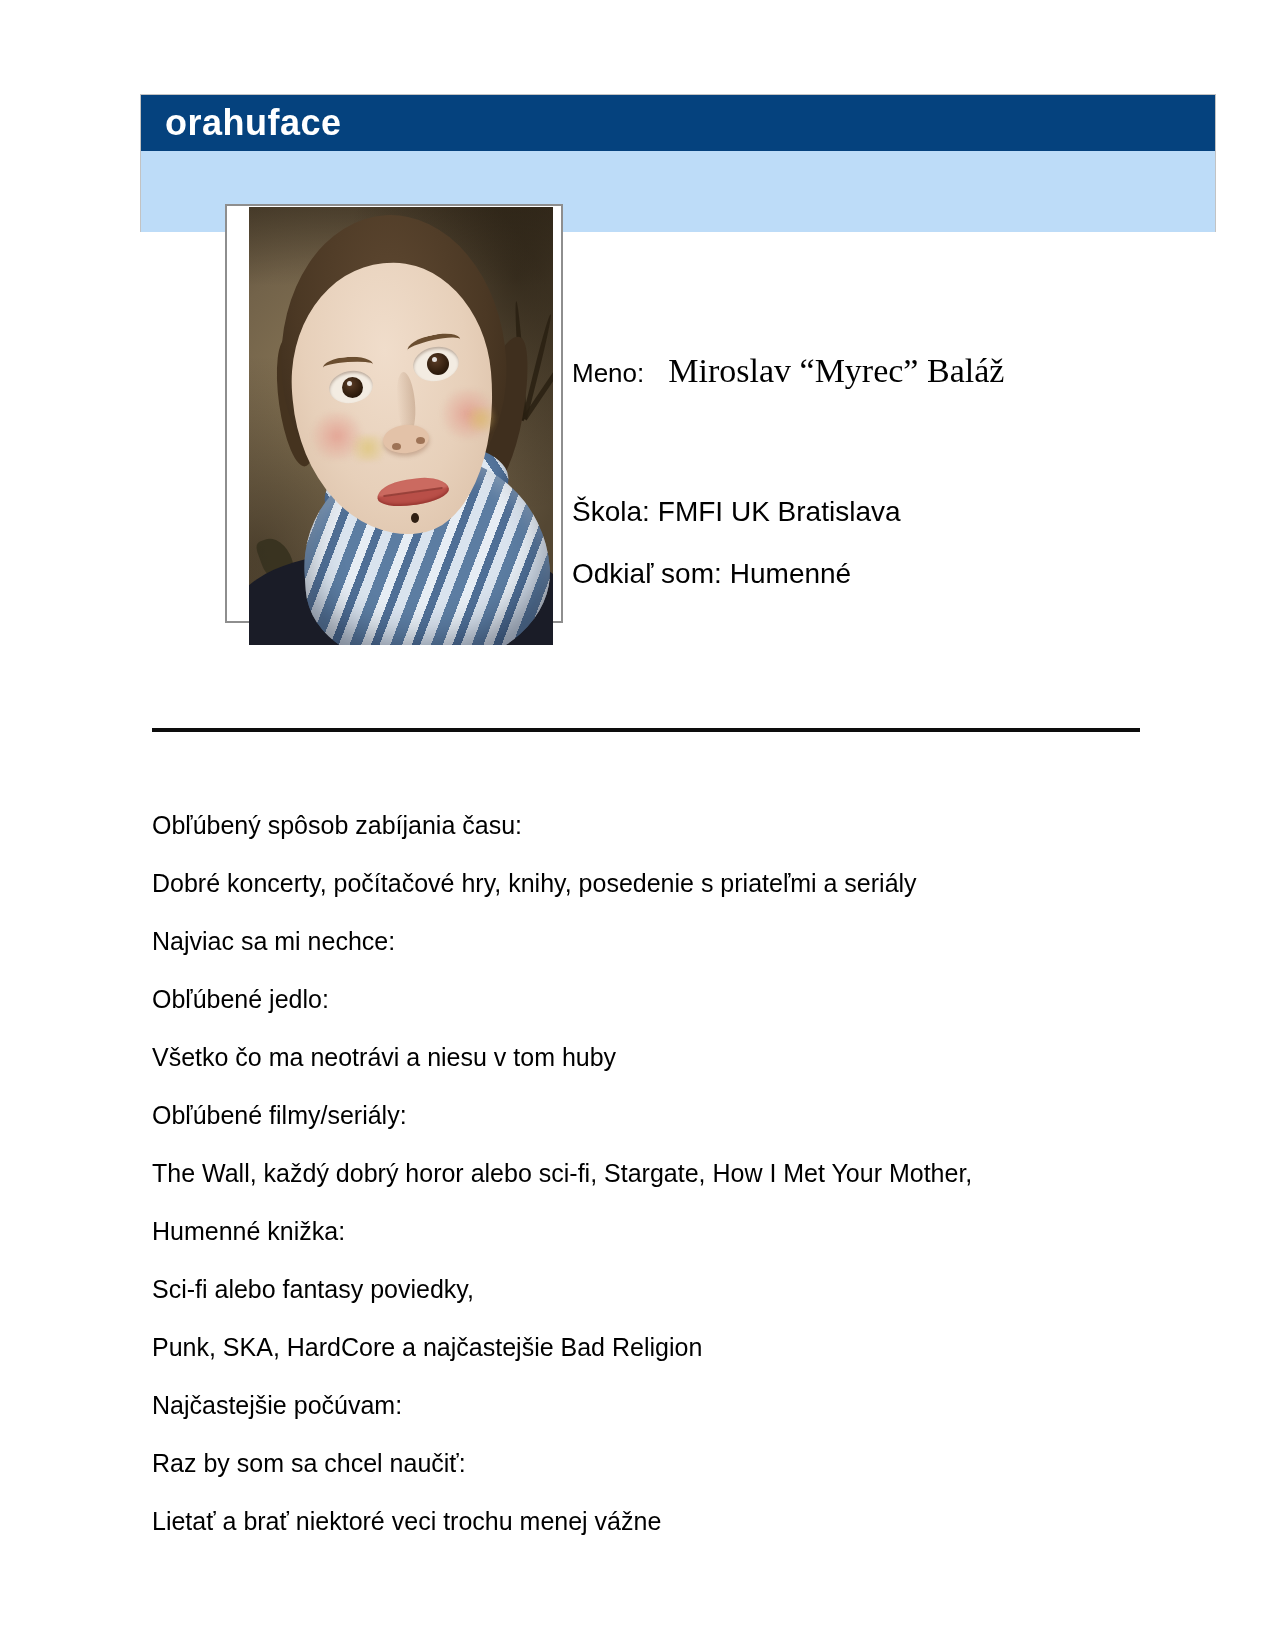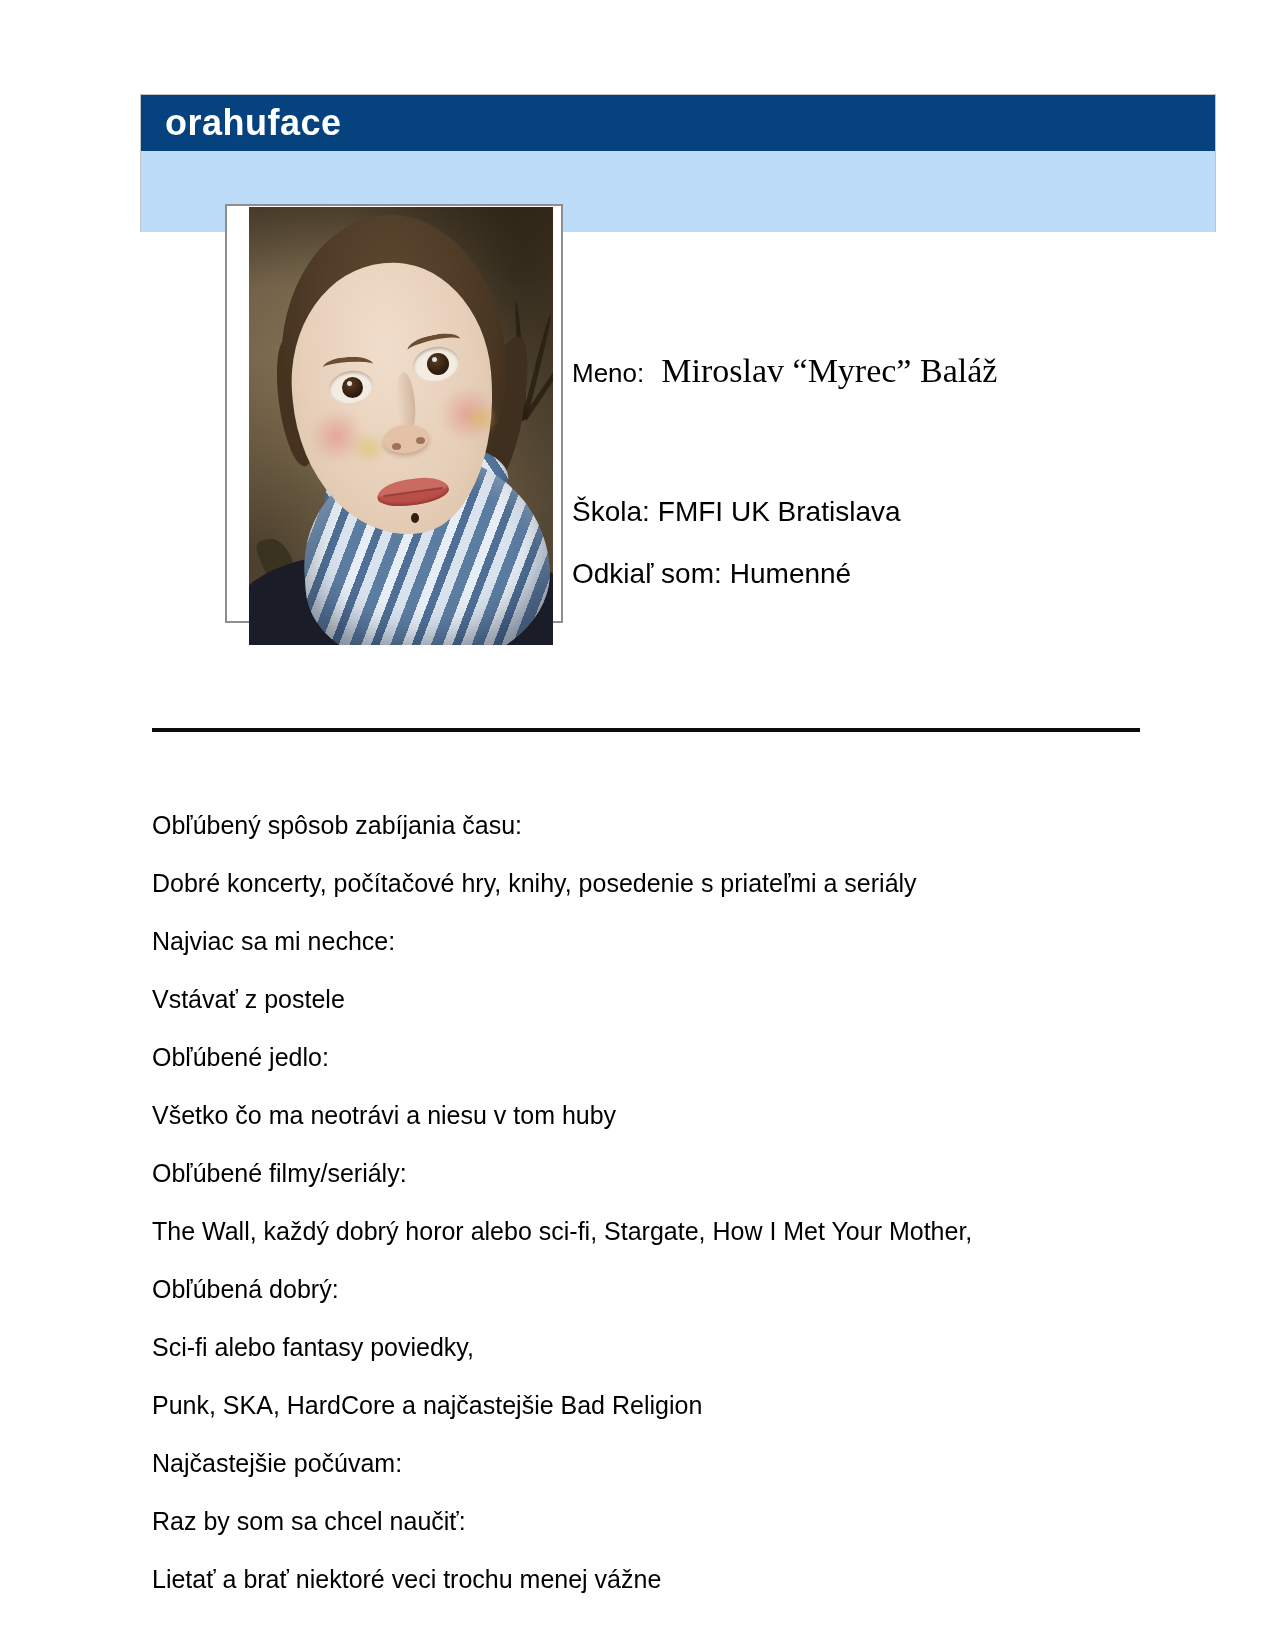--- a/index.html
+++ b/index.html
@@ -86,21 +86,21 @@
            background: linear-gradient(180deg, #cb6a60 0 45%, #b94f48 55% 100%);
            border-radius:50% 50% 55% 55% / 65% 65% 50% 50%; transform:rotate(-8deg);
            box-shadow: inset 0 -2px 3px rgba(120,30,25,.5); }
   .mouth::after { content:""; position:absolute; left:6px; right:6px; top:45%; height:2px;
            background:rgba(130,50,45,.65); border-radius:2px; }
   .piercing { position:absolute; left:162px; top:306px; width:8px; height:10px;
            background:#2f1f13; border-radius:50%; }
 
   
   .field { position:absolute; color:#000; }
-  .field-meno { left:572px; top:352px; display:flex; align-items:baseline; gap:17px; }
+  .field-meno { left:572px; top:352px; display:flex; align-items:baseline; gap:24px; }
   .field-meno .lbl { font-size:26px; }
   .field-meno .val { font-family:"Liberation Serif", serif; font-size:34px;text-align:right; }
   .field-skola  { left:572px; top:496px; font-size:28px; }
   .field-odkial { left:572px; top:558px; font-size:28px; }
   .field-skola .lbl, .field-odkial .lbl { margin-right:8px; }
 
   .separator { position:absolute; left:152px; top:728px; width:988px; height:4px;
                background:#0d0d0d; border:none; }
 
   
@@ -169,24 +169,23 @@
 <div class="field field-odkial">
   <span class="lbl">Odkiaľ som:</span><span class="val">Humenné</span>
 </div>
 
 <hr class="separator">
 
 <div class="qa">
   <p>Obľúbený spôsob zabíjania času:</p>
   <p>Dobré koncerty, počítačové hry, knihy, posedenie s priateľmi a seriály</p>
   <p>Najviac sa mi nechce:</p>
-  <p>Vstávať z postele</p>
   <p>Obľúbené jedlo:</p>
   <p>Všetko čo ma neotrávi a niesu v tom huby</p>
   <p>Obľúbené filmy/seriály:</p>
   <p>The Wall, každý dobrý horor alebo sci-fi, Stargate, How I Met Your Mother,</p>
-  <p>Obľúbená dobrý:</p>
+  <p>Humenné knižka:</p>
   <p>Sci-fi alebo fantasy poviedky,</p>
   <p>Punk, SKA, HardCore a najčastejšie Bad Religion</p>
   <p>Najčastejšie počúvam:</p>
   <p>Raz by som sa chcel naučiť:</p>
   <p>Lietať a brať niektoré veci trochu menej vážne</p>
 </div>
 
 </body></html>

